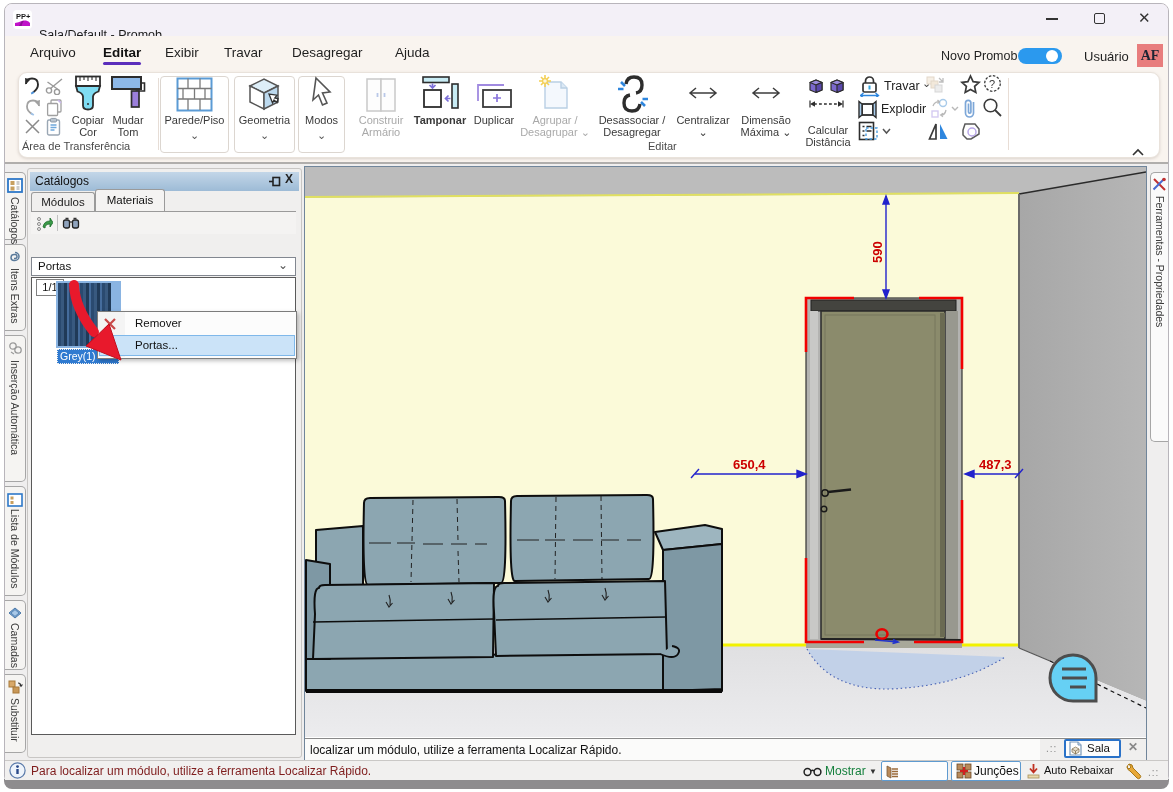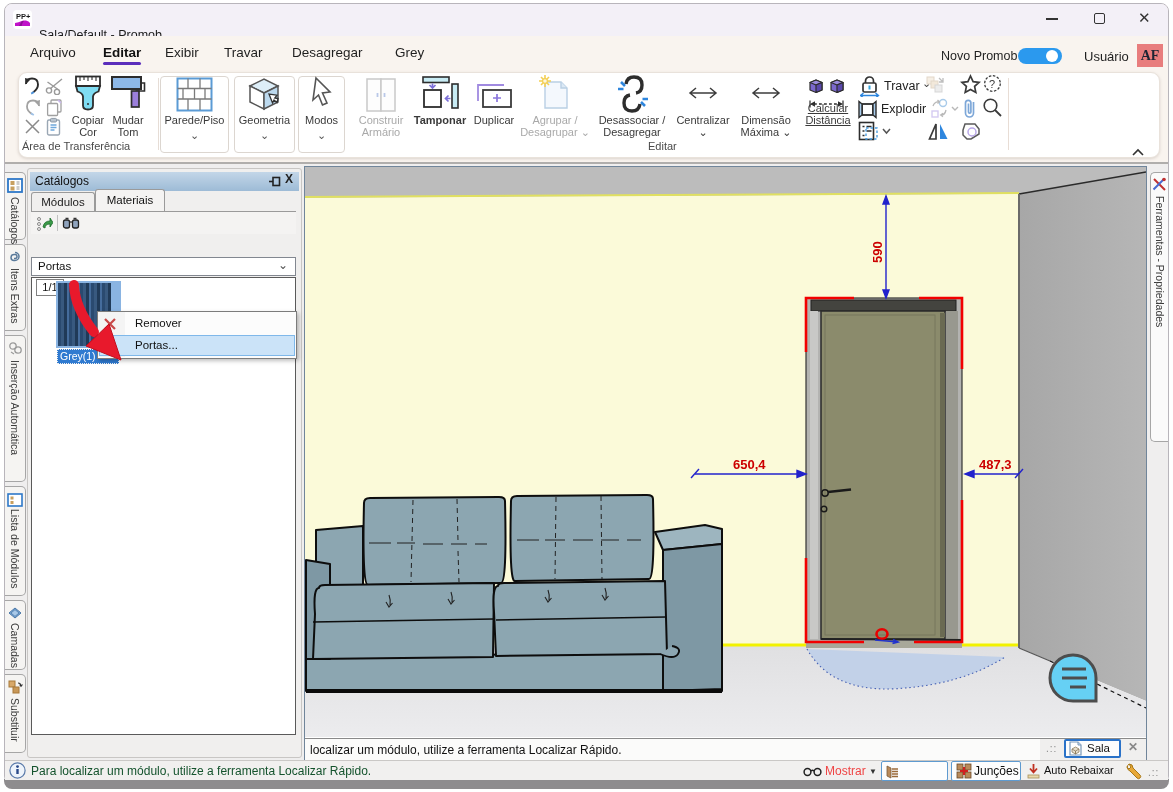--- a/index.html
+++ b/index.html
@@ -35,21 +35,21 @@
 <div class="abs" style="left:1094px;top:13px;width:9px;height:9px;border:1.4px solid #333;border-radius:2px;"></div>
 <div class="abs" style="left:1138px;top:9px;font-size:15px;color:#333;">✕</div>
 
 <div class="abs" style="left:5px;top:36px;width:1163px;height:32px;background:#f9f4ef;"></div>
 <div class="abs" style="left:30px;top:45px;font-size:13.5px;color:#1f1f1f;">Arquivo</div>
 <div class="abs" style="left:103px;top:45px;font-size:13.5px;font-weight:bold;color:#111;">Editar</div>
 <div class="abs" style="left:103px;top:62px;width:38px;height:3px;background:#5b2ebc;border-radius:2px;"></div>
 <div class="abs" style="left:165px;top:45px;font-size:13.5px;color:#1f1f1f;">Exibir</div>
 <div class="abs" style="left:224px;top:45px;font-size:13.5px;color:#1f1f1f;">Travar</div>
 <div class="abs" style="left:292px;top:45px;font-size:13.5px;color:#1f1f1f;">Desagregar</div>
-<div class="abs" style="left:395px;top:45px;font-size:13.5px;color:#1f1f1f;">Grey</div>
+<div class="abs" style="left:395px;top:45px;font-size:13.5px;color:#1f1f1f;">Ajuda</div>
 <div class="abs" style="left:941px;top:49px;font-size:12.5px;color:#1f1f1f;">Novo Promob</div>
 <div class="abs" style="left:1018px;top:48px;width:44px;height:16px;background:#2b99ee;border-radius:9px;"></div>
 <div class="abs" style="left:1046px;top:50px;width:12px;height:12px;background:#fff;border-radius:50%;"></div>
 <div class="abs" style="left:1084px;top:49px;font-size:13px;color:#1f1f1f;">Usuário</div>
 <div class="abs" style="left:1137px;top:44px;width:26px;height:23px;background:#e87d7d;
  font-family:'Liberation Serif',serif;font-weight:bold;font-size:14px;color:#1c2433;
  text-align:center;line-height:23px;">AF</div>
 
 <div class="abs" style="left:18px;top:72px;width:1142px;height:86px;background:#fff;border-radius:9px;
  border:1px solid #e9e2db;box-shadow:0 1px 3px rgba(120,100,90,.22);box-sizing:border-box;"></div>
@@ -182,21 +182,21 @@
 <polygon points="4,5.5 10,3 16,5.5 10,8" fill="#9a8ade"></polygon>
 <polygon points="10,8 16,5.5 16,13 10,15.5" fill="#5a48ac"></polygon>
 <polygon points="31,3 37,5.5 37,13 31,15.5 25,13 25,5.5" fill="#7a68cc"></polygon>
 <polygon points="25,5.5 31,3 37,5.5 31,8" fill="#9a8ade"></polygon>
 <polygon points="31,8 37,5.5 37,13 31,15.5" fill="#5a48ac"></polygon>
       </g>
 <path d="M8 27 h25" stroke="#2d2d2d" stroke-width="1.4" stroke-dasharray="2.8 2.2"></path>
 <path d="M4 23.5 v7 M37 23.5 v7" stroke="#2d2d2d" stroke-width="1.2"></path>
 <path d="M4 27 l5-2.8 v5.6 Z M37 27 l-5 -2.8 v5.6 Z" fill="#2d2d2d"></path>
     </svg>
-<div class="lbl abs" style="left:797px;top:102px;width:62px;text-decoration:underline;">Calcular<br>Distância</div>
+<div class="lbl abs" style="left:797px;top:124px;width:62px;">Calcular<br>Distância</div>
 
 <svg class="abs" style="left:860px;top:76px" width="20" height="21" viewBox="0 0 20 21">
 <rect x="3" y="7" width="13" height="9" rx="1.5" fill="#fff" stroke="#333" stroke-width="1.7"></rect>
 <path d="M5.5 7 v-2 a4 4 0 0 1 8 0 v2" fill="none" stroke="#333" stroke-width="1.7"></path>
 <rect x="8.5" y="9.5" width="2" height="4" fill="#35a4dc"></rect>
 <path d="M1 19.5 h17 m-14.5 -2.5 l-3 2.5 3 2.5 m12 -5 l3 2.5 -3 2.5" fill="none" stroke="#2e86de" stroke-width="1.4"></path>
     </svg>
 <div class="abs" style="left:884px;top:79px;font-size:12.5px;color:#222;">Travar</div>
 <div class="abs" style="left:922px;top:77px;font-size:11px;color:#444;">⌄</div>
 <svg class="abs" style="left:925px;top:75px" width="22" height="20" viewBox="0 0 22 20" opacity=".55">
@@ -478,27 +478,27 @@
 <div class="abs" style="left:3px;top:23px;font-size:10.5px;color:#3c3c3c;writing-mode:vertical-rl;white-space:nowrap;">Ferramentas - Propriedades</div>
 </div>
   </div>
 <div id="statusbar">
 <div class="abs" style="left:5px;top:760px;width:1163px;height:20px;background:#f1f0ef;border-top:1px solid #cac8c6;box-sizing:border-box;"></div>
 <svg class="abs" style="left:9px;top:762px" width="17" height="17" viewBox="0 0 17 17">
  <circle cx="8.5" cy="8.5" r="7.6" fill="#eef4fb" stroke="#5a7aaa" stroke-width="1.2"></circle>
  <path d="M8.5 7 v5" stroke="#2a4a8a" stroke-width="2.4"></path>
  <circle cx="8.5" cy="4.6" r="1.4" fill="#2a4a8a"></circle>
     </svg>
-<div class="abs" style="left:31px;top:764px;font-size:12px;color:#14532d;">Para localizar um módulo, utilize a ferramenta Localizar Rápido.</div>
+<div class="abs" style="left:31px;top:764px;font-size:12px;color:#7f1d1d;">Para localizar um módulo, utilize a ferramenta Localizar Rápido.</div>
 <svg class="abs" style="left:803px;top:766px" width="19" height="11" viewBox="0 0 19 11">
  <circle cx="4.5" cy="6" r="3.4" fill="none" stroke="#222" stroke-width="1.5"></circle>
  <circle cx="14.5" cy="6" r="3.4" fill="none" stroke="#222" stroke-width="1.5"></circle>
  <path d="M8 5 q1.5 -1.5 3 0" fill="none" stroke="#222" stroke-width="1.3"></path>
     </svg>
-<div class="abs" style="left:825px;top:764px;font-size:12px;color:#ef4444;">Mostrar</div>
+<div class="abs" style="left:825px;top:764px;font-size:12px;color:#15803d;">Mostrar</div>
 <div class="abs" style="left:869px;top:767px;font-size:8px;color:#333;">▼</div>
 <div class="abs" style="left:881px;top:761px;width:67px;height:20px;background:#fdfdfd;border:1px solid #5e9ad0;border-radius:2px;box-sizing:border-box;"></div>
 <svg class="abs" style="left:885px;top:764px" width="15" height="15" viewBox="0 0 15 15">
  <path d="M2 2 L6 4 V14 L2 12 Z" fill="#b98a5a" stroke="#7a5a3a" stroke-width=".8"></path>
  <path d="M7 5 h6 M7 7.5 h6 M7 10 h6 M7 12.5 h6" stroke="#9a6a3a" stroke-width="1.4"></path>
     </svg>
 <div class="abs" style="left:954px;top:764px;font-size:16px;color:#111;">Colisão</div>
 <div class="abs" style="left:951px;top:761px;width:70px;height:20px;background:#fdfdfd;border:1px solid #5e9ad0;border-radius:2px;box-sizing:border-box;"></div>
 <svg class="abs" style="left:956px;top:763px" width="16" height="16" viewBox="0 0 16 16">
  <rect x="1" y="1" width="6" height="6" fill="#b98a5a" stroke="#6a4a2a" stroke-width=".8"></rect>

